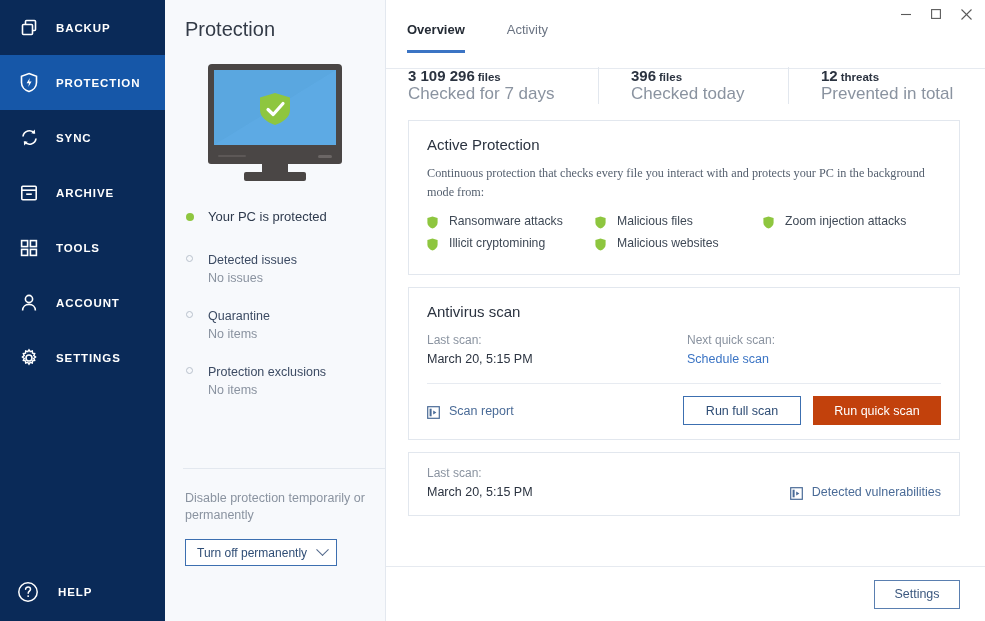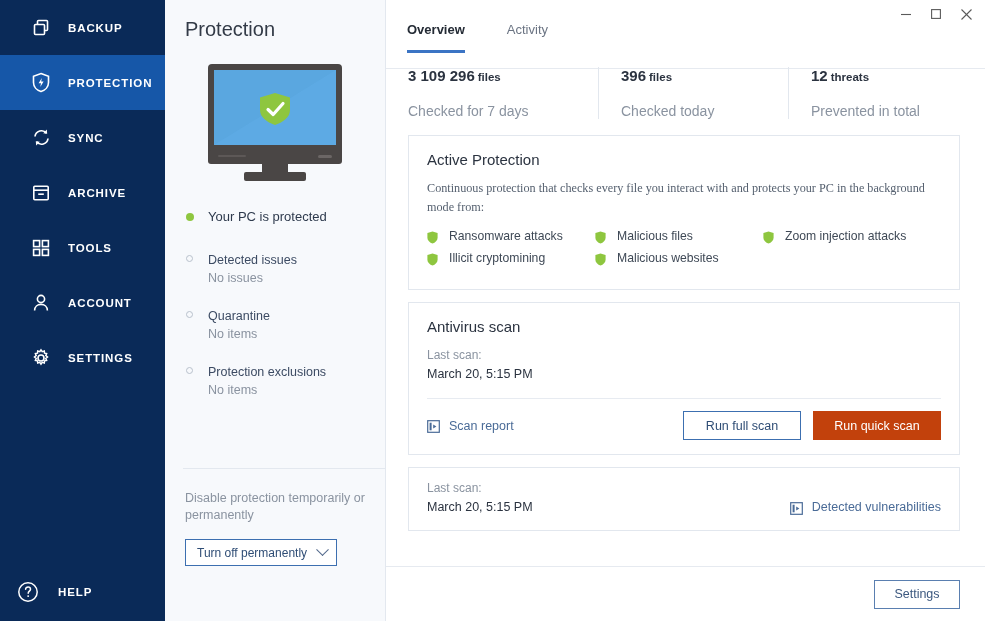--- a/index.html
+++ b/index.html
@@ -16,21 +16,21 @@
     width: 165px; height: 621px;
     background: #0a2a58;
     display: flex; flex-direction: column;
     flex: 0 0 165px;
     position: relative;
   }
   .nav-list { padding-top: 0px; }
   .nav-item {
     height: 55px;
     display: flex; align-items: center;
-    padding-left: 30px;
+    padding-left: 18px;
     cursor: pointer;
     position: relative;
   }
   .nav-item.active { background: #1657a8; }
   .nav-icon {
     width: 22px; height: 22px;
     flex: 0 0 22px;
     display: flex; align-items: center; justify-content: center;
     color: #ffffff;
   }
@@ -132,25 +132,25 @@
   }
   .tabs-underline { position: absolute; left: 0; right: 0; top: 46px; height: 1px; background: #e6eaf0; }
 
   .stats {
     display: flex; padding: 23px 0 0 22px;
   }
   .stat { padding-right: 0; position: relative; }
   .stat:nth-child(1) { width: 190px; }
   .stat:nth-child(2) { width: 190px; }
   .stat:nth-child(3) { width: 180px; }
-  .stat + .stat { border-left: 1px solid #e2e7ee; padding-left: 22px; }
+  .stat + .stat { border-left: 1px solid #e2e7ee; padding-left: 32px; }
   .stat-top { font-size: 11.5px; color: #8a93a0; }
   .stat-num { font-size: 15px; font-weight: bold; color: #2b3340; }
   .stat-unit { font-size: 11.5px; color: #2b3340; font-weight: bold; margin-left: 3px; }
-  .stat-sub { font-size: 14px; color: #8a93a0; margin-top: 19px; }
+  .stat-sub { font-size: 17px; color: #8a93a0; margin-top: 0; }
 
   .cards { padding: 16px 25px 0 22px; }
   .card {
     border: 1px solid #e2e7ee; background: #ffffff;
     margin-bottom: 12px; position: relative;
   }
   .card-title { font-size: 15px; color: #2b3340; padding: 15px 0 0 18px; }
   .card-desc { font-size: 12.2px; color: #55606f; line-height: 19px; padding: 11px 24px 0 18px; font-family: Liberation Serif, serif; }
   .feature-grid {
     display: flex; flex-wrap: wrap; padding: 12px 0 16px 18px;
@@ -164,21 +164,21 @@
 
   .scan-body { display: flex; padding: 13px 0 0 18px; }
   .scan-col { width: 260px; }
   .scan-col-label { font-size: 12px; color: #8a93a0; }
   .scan-col-value { font-size: 12.5px; color: #2b3340; margin-top: 5px; }
   .scan-link { font-size: 12.5px; color: #3b74c4; margin-top: 5px; cursor: pointer; }
   .card-sep { height: 1px; background: #e7ebf1; margin: 17px 18px 0 18px; }
   .card-actions {
     display: flex; align-items: center; padding: 12px 18px 14px 18px;
   }
-  .link-with-icon { display: flex; align-items: center; cursor: pointer; }
+  .link-with-icon { display: flex; align-items: flex-end; cursor: pointer; }
   .report-icon { width: 13px; height: 13px; flex: 0 0 13px; }
   .link-text { margin-left: 9px; font-size: 12.5px; color: #4a6b97; }
   .actions-right { margin-left: auto; display: flex; align-items: flex-start; }
   .btn-outline {
     height: 29px; min-width: 118px; padding: 0 14px;
     border: 1px solid #3c6fb0; background: #ffffff; color: #2f4d75;
     font-size: 12.5px; cursor: pointer;
     display: flex; align-items: center; justify-content: center;
     font-family: "Liberation Sans", sans-serif;
   }
@@ -465,20 +465,24 @@
         </div>
       </div>
 
       <div class="card">
         <div class="card-title">Antivirus scan</div>
         <div class="scan-body">
           <div class="scan-col">
             <div class="scan-col-label">Last scan:</div>
             <div class="scan-col-value">March 20, 5:15 PM</div>
           </div>
+          <div class="scan-col">
+            <div class="scan-col-label">Next quick scan:</div>
+            <div class="scan-link">Schedule scan</div>
+          </div>
         </div>
         <div class="card-sep"></div>
         <div class="card-actions">
           <div class="link-with-icon">
             <span class="report-icon">
               <svg width="13" height="13" viewBox="0 0 13 13">
                   <rect x="0.7" y="0.7" width="11.6" height="11.6" stroke="#4a6b97" stroke-width="1.2" fill="none"></rect>
                   <rect x="2.6" y="2.7" width="2" height="7.6" fill="#4a6b97"></rect>
                   <path d="M6.2 4.4 L9.4 6.5 L6.2 8.6 Z" fill="#4a6b97"></path>
                 </svg>

